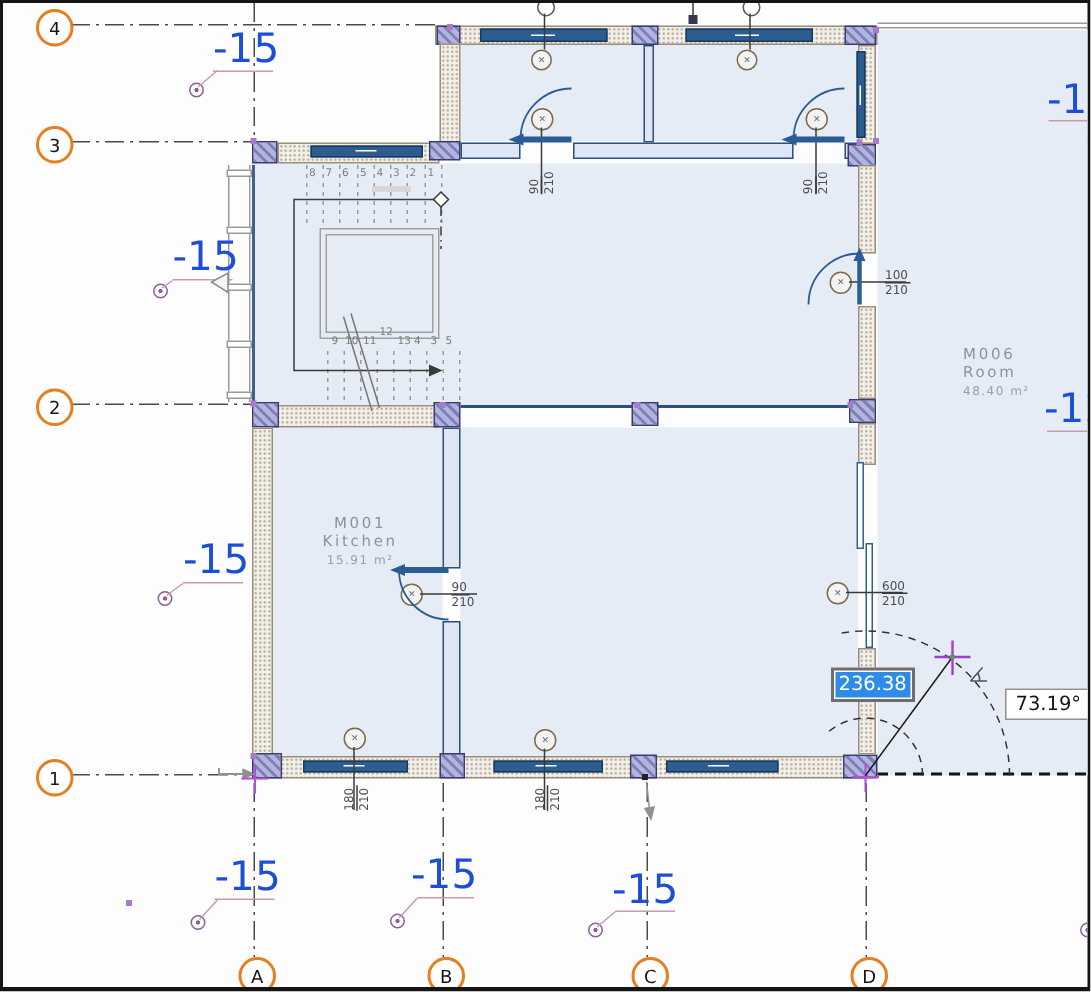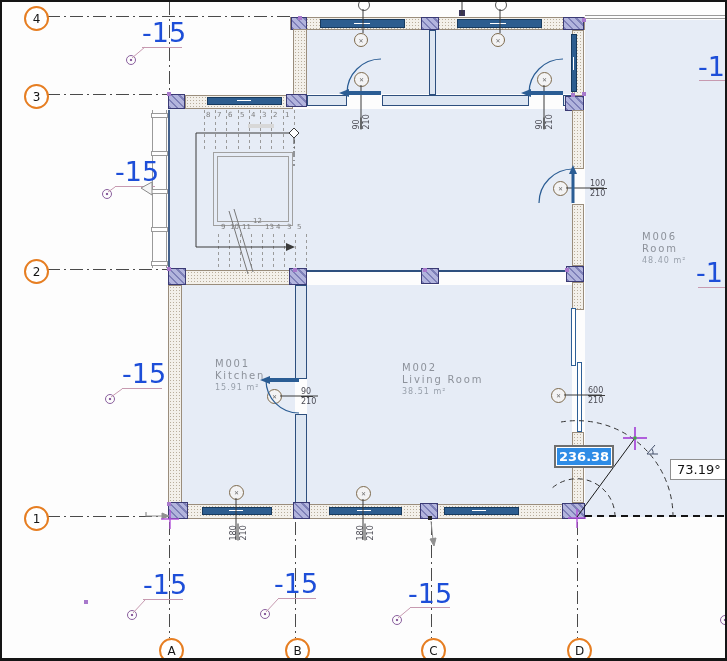--- a/index.html
+++ b/index.html
@@ -167,29 +167,24 @@
   <div class="abs tread" style="left:216px;top:232px;height:36px;"></div>
   <div class="abs tread" style="left:227px;top:232px;height:36px;"></div>
   <div class="abs tread" style="left:238px;top:232px;height:36px;"></div>
   <div class="abs tread" style="left:249px;top:232px;height:36px;"></div>
   <div class="abs tread" style="left:260px;top:232px;height:36px;"></div>
   <div class="abs tread" style="left:271px;top:232px;height:36px;"></div>
   <div class="abs tread" style="left:282px;top:232px;height:36px;"></div>
   <div class="abs tread" style="left:293px;top:232px;height:36px;"></div>
   <div class="abs tread" style="left:304px;top:232px;height:36px;"></div>
 
-  <div class="abs roomlbl" style="left:213px;top:356px;">
+  <div class="abs roomlbl" style="left:213px;top:342px;text-align:center;">
     <div>M001</div>
     <div>Kitchen</div>
     <div class="area">15.91 m²</div>
-  </div>
-  <div class="abs roomlbl" style="left:400px;top:360px;">
-    <div>M002</div>
-    <div>Living Room</div>
-    <div class="area">38.51 m²</div>
   </div>
   <div class="abs roomlbl" style="left:640px;top:229px;">
     <div>M006</div>
     <div>Room</div>
     <div class="area">48.40 m²</div>
   </div>
 
   <div class="abs topcirc" style="left:356px;top:-3px;"></div>
   <div class="abs topcirc" style="left:493px;top:-3px;"></div>
   <div class="abs tag" style="left:352px;top:31px;width:12px;height:12px;">✕</div>
@@ -371,20 +366,20 @@
 
     <g>
       <line x1="633" y1="425" x2="633" y2="448" stroke="#a23bd6" stroke-width="1.6"></line>
       <line x1="621" y1="436" x2="645" y2="436" stroke="#a23bd6" stroke-width="1.6"></line>
       <rect x="631.5" y="434.5" width="3" height="3" fill="#3fae3f"></rect>
     </g>
 
     <path d="M645,452 L653,443 M645,452 L656,452 M651,452 A7,7 0 0 0 650,447" stroke="#44506a" stroke-width="1" fill="none"></path>
   </svg>
 
-  <div class="abs dimbox" style="left:552px;top:443px;font-weight:bold;">
+  <div class="abs dimbox" style="left:552px;top:443px;">
     <span class="dimsel">236.38</span>
   </div>
   <div class="abs angbox" style="left:668px;top:457px;">
     <span>73.19°</span>
   </div>
 
 </div>
 
 </body></html>

